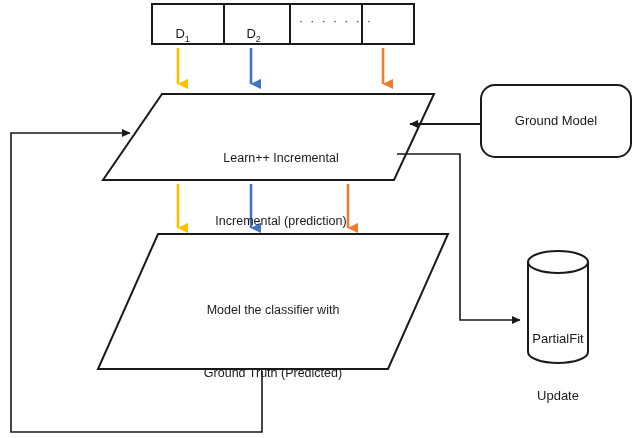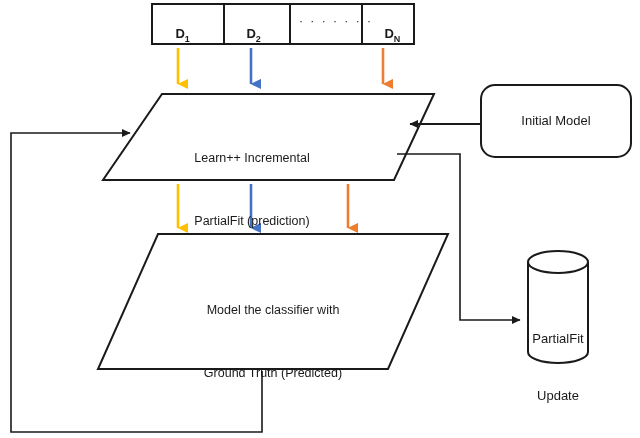--- a/index.html
+++ b/index.html
@@ -24,21 +24,21 @@
   }
   .lbl {
     position: absolute;
     color: #1a1a1a;
     font-family: "Liberation Sans", sans-serif;
     white-space: pre;
     pointer-events: none;
   }
   .d-label {
     font-size: 13px;
-    font-weight: 700;
+    font-weight: 400;
   }
   .d-label sub {
     font-size: 9px;
   }
   .dots {
     font-size: 12px;
     letter-spacing: 2px;
   }
   .para-text {
     font-size: 12.5px;
@@ -112,34 +112,31 @@
   <div class="lbl d-label" style="left:161px; top:11px;">
     <span>D</span><sub>1</sub>
   </div>
 
   <div class="lbl d-label" style="left:232px; top:11px;text-align:right;">
     <span>D</span><sub>2</sub>
   </div>
 
   <div class="lbl dots" style="left:299px; top:14px;">· · · · · · ·</div>
 
-  <div class="lbl d-label" style="left:370px; top:11px;">
-    <span>D</span><sub>N</sub>
-  </div>
 
-  <div class="lbl para-text" style="left:137px; top:106px;">
+  <div class="lbl para-text" style="left:166px; top:106px;">
     <div>Learn++ Incremental</div>
-    <div>PartialFit (prediction)</div>
+    <div>Incremental (prediction)</div>
   </div>
 
   <div class="lbl para-text" style="left:158px; top:258px;">
     <div>Model the classifier with</div>
     <div>Ground Truth (Predicted)</div>
   </div>
 
-  <div class="lbl node-text" style="left:481px; top:111px; width:150px;">Initial Model</div>
+  <div class="lbl node-text" style="left:481px; top:111px; width:150px;">Ground Model</div>
 
   <div class="lbl node-text" style="left:528px; top:291px; width:60px;">
     <div>PartialFit</div>
     <div>Update</div>
   </div>
 
 </div>
 
 </body></html>

